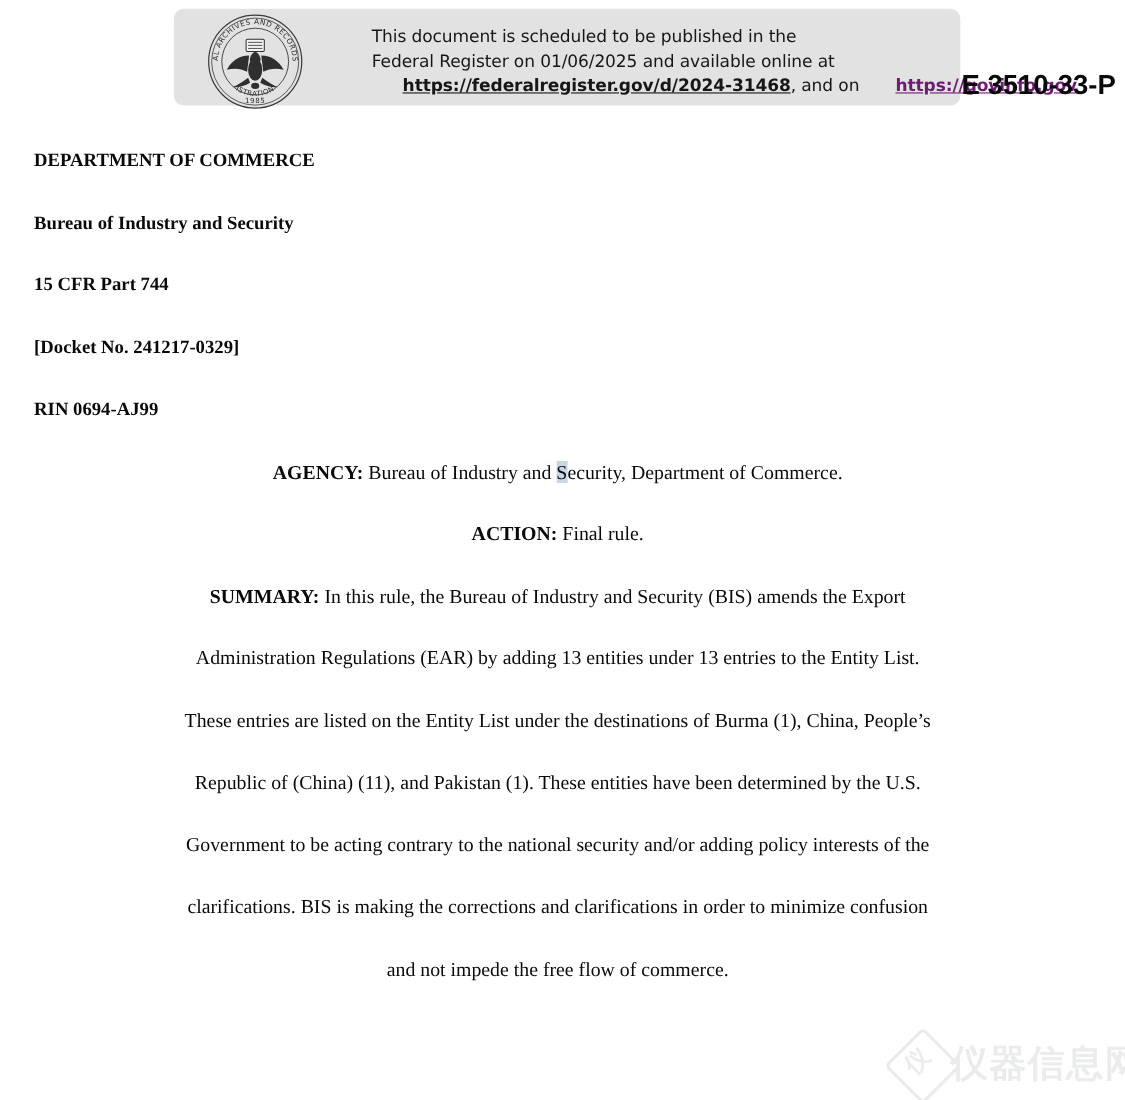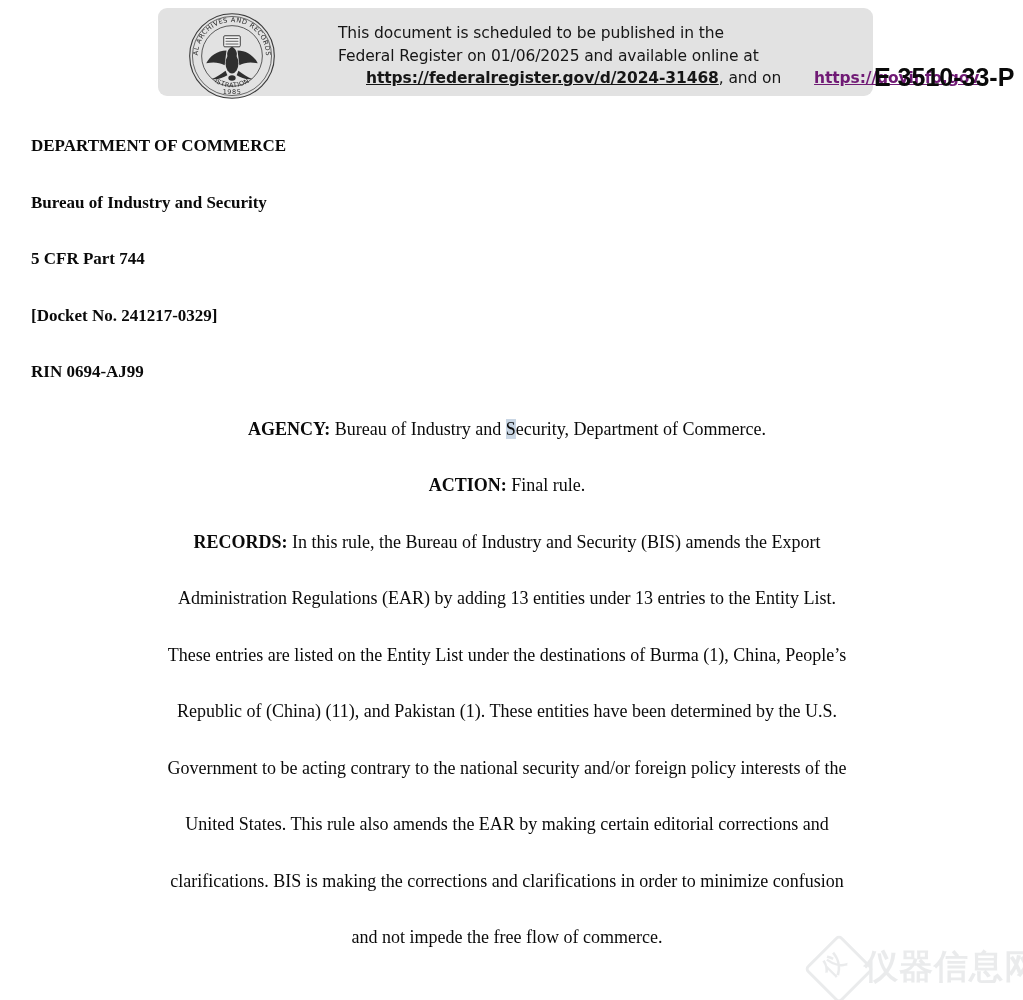--- a/index.html
+++ b/index.html
@@ -181,39 +181,38 @@
     <span class="line"><a class="url" href="#" style="color:#161616">https://federalregister.gov/d/2024-31468</a><span>, and on </span><a class="url" href="#" style="color:#701a75">https://govinfo.gov</a></span>
   </div>
 </div>
 
 <div class="billing-code">E 3510-33-P</div>
 
 <div class="doc">
 
   <div class="head-line">DEPARTMENT OF COMMERCE</div>
   <div class="head-line">Bureau of Industry and Security</div>
-  <div class="head-line">5 CFR Part 744</div>
+  <div class="head-line">15 CFR Part 744</div>
   <div class="head-line">[Docket No. 241217-0329]</div>
   <div class="head-line">RIN 0694-AJ99</div>
 
   <p class="para">
     <span class="pline"><span class="lbl">AGENCY:</span><span> Bureau of Industry and </span><span class="sel-hl">S</span><span>ecurity, Department of Commerce.</span></span>
   </p>
 
   <p class="para">
     <span class="pline"><span class="lbl">ACTION:</span><span> Final rule.</span></span>
   </p>
 
   <p class="para">
-    <span class="pline"><span class="lbl">RECORDS:</span><span> In this rule, the Bureau of Industry and Security (BIS) amends the Export</span></span>
+    <span class="pline"><span class="lbl">SUMMARY:</span><span> In this rule, the Bureau of Industry and Security (BIS) amends the Export</span></span>
     <span class="pline">Administration Regulations (EAR) by adding 13 entities under 13 entries to the Entity List.</span>
     <span class="pline">These entries are listed on the Entity List under the destinations of Burma (1), China, People’s</span>
     <span class="pline">Republic of (China) (11), and Pakistan (1). These entities have been determined by the U.S.</span>
-    <span class="pline">Government to be acting contrary to the national security and/or foreign policy interests of the</span>
-    <span class="pline">United States. This rule also amends the EAR by making certain editorial corrections and</span>
+    <span class="pline">Government to be acting contrary to the national security and/or adding policy interests of the</span>
     <span class="pline">clarifications. BIS is making the corrections and clarifications in order to minimize confusion</span>
     <span class="pline">and not impede the free flow of commerce.</span>
   </p>
 </div>
 
 <div class="watermark">
   <div class="wm-logo"></div>
   <div class="wm-logo-inner">仪</div>
   <div class="wm-text">仪器信息网</div>
 </div>

